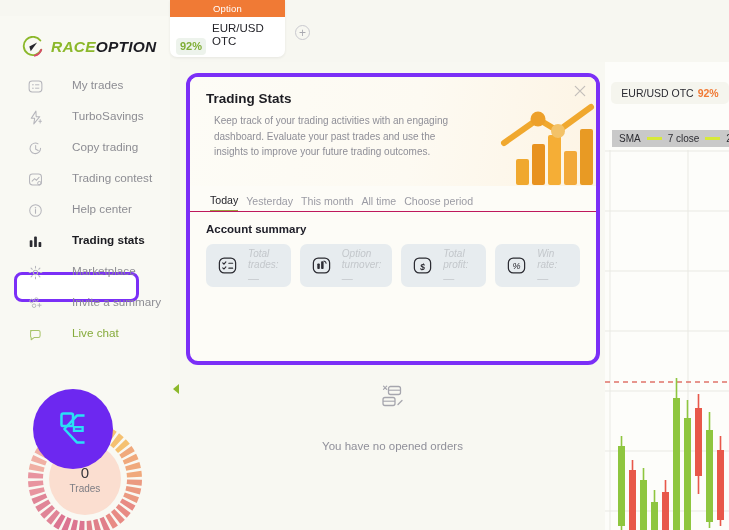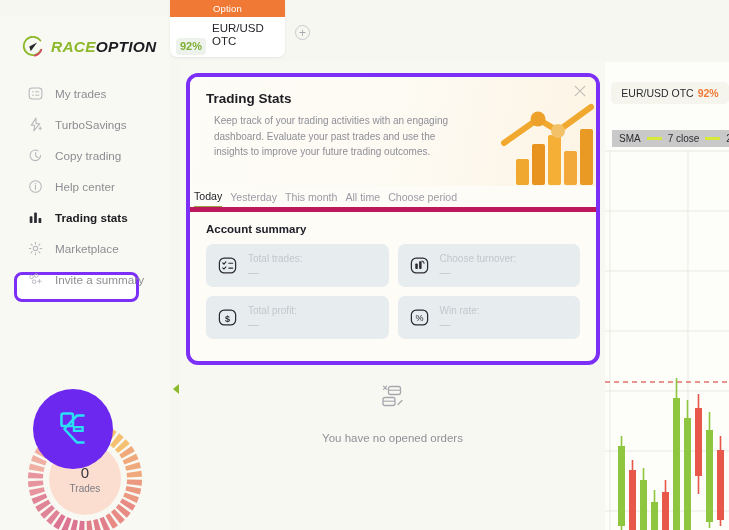--- a/index.html
+++ b/index.html
@@ -17,21 +17,21 @@
     background: #f9f9f3; z-index: 5;
   }
   #logo-wrap { position: absolute; left: 22px; top: 20px; display: flex; align-items: center; gap: 7px; }
   .logo-mark { width: 22px; height: 22px; position: relative; }
   .logo-text { font-size: 15.5px; font-weight: bold; font-style: italic; letter-spacing: .2px; }
   .logo-race { color: #8cb82b; }
   .logo-option { color: #1c1c22; }
 
   #nav { position: absolute; left: 0; top: 62px; width: 170px; }
   .nav-item {
-    display: flex; align-items: center; gap: 11px;
+    display: flex; gap: 28px;
     height: 31px; padding-left: 27px; margin-bottom: 0px;
     color: #8d8d93; font-size: 11.7px; cursor: pointer;
     position: relative;
   }
   .nav-item .nv-ico { width: 17px; height: 17px; flex: 0 0 17px; display: block; }
   .nav-item.active { color: #1b1b20; font-weight: 600; }
   .nav-item.chat { color: #86ab3c; }
   #nav-highlight {
     position: absolute; left: 14px; top: 194px; width: 125px; height: 30px;
     border: 3px solid #7b2ff7; border-radius: 8px; background: #ffffff;
@@ -83,21 +83,21 @@
   }
 
   
   #workspace {
     position: absolute; left: 180px; top: 62px; width: 425px; height: 468px;
     background: #f8f8f2;
   }
   #empty-orders {
     position: absolute; left: 0; right: 0; top: 322px; text-align: center;
   }
-  #empty-orders .eo-label { font-size: 11.5px; color: #90909a; margin-top: 14px; }
+  #empty-orders .eo-label { font-size: 11.5px; color: #90909a; margin-top: 22px; }
 
   
   #modal {
     position: absolute; left: 186px; top: 73px; width: 414px; height: 292px;
     border: 4px solid #7b2ff7; border-radius: 12px; background: #fdfcf7;
     overflow: hidden; z-index: 20;
   }
   #modal-top {
     position: relative; height: 109px;
     background: linear-gradient(100deg,#fdfcf6 0%,#fdfaf2 55%,#fdf4e4 100%);
@@ -109,28 +109,29 @@
     width: 253px;
     margin-left: 8px;
   }
   #modal-illus { position: absolute; right: 0px; top: 22px; width: 100px; height: 86px; }
   #modal-close {
     position: absolute; right: 8px; top: 6px; width: 16px; height: 16px;
     cursor: pointer; opacity: .45;
   }
   #period-tabs {
     display: flex; align-items: flex-end; gap: 8px;
-    padding: 0 4px; height: 26px; border-bottom: 5px solid #be185d;
+    padding: 0 20px; height: 26px; border-bottom: 1px solid #be185d;
   }
   .ptab { font-size: 10.6px; color: #9b9ba4; cursor: pointer; padding-bottom: 4px; }
   .ptab.active { color: #24242b; border-bottom: 1.5px solid #9aa03f; }
   #acct-title { font-size: 11.5px; color: #20202a; font-weight: 600; padding: 11px 16px 0 16px; }
   #stat-grid {
-    display: grid; grid-template-columns: 1fr 1fr; gap: 9px;
+    display: grid; grid-template-columns: 1fr 1fr 1fr 1fr; gap: 9px;
     padding: 9px 16px 0 16px;
+    font-style: italic;
   }
   .stat-card {
     display: flex; align-items: center; gap: 10px;
     background: #e7ecef; border-radius: 7px; height: 43px; padding: 0 11px;
   }
   .stat-ico { width: 21px; height: 21px; flex: 0 0 21px; }
   .stat-label { font-size: 10px; color: #c3c7cb; line-height: 1.1; }
   .stat-value { font-size: 11px; color: #c3c7cb; margin-top: 2px; }
 
   
@@ -204,20 +205,30 @@
       <div class="nav-item">
         <span class="nv-ico">
           <svg viewBox="0 0 20 20" width="17" height="17">
               <path d="M13 4.5a6.2 6.2 0 1 0 3 5.3" fill="none" stroke="#b5b5bb" stroke-width="1.2" stroke-linecap="round"></path>
               <path d="M10.2 6.5v4.2l3 1.6" fill="none" stroke="#b5b5bb" stroke-width="1.2" stroke-linecap="round"></path>
             </svg>
         </span>
         <span>Copy trading</span>
       </div>
 
+      <div class="nav-item">
+        <span class="nv-ico">
+          <svg viewBox="0 0 20 20" width="17" height="17">
+              <rect x="3" y="3.5" width="14" height="13" rx="3.5" fill="none" stroke="#b5b5bb" stroke-width="1.2"></rect>
+              <path d="M6 12l3-3 2 2 3.2-3.6" fill="none" stroke="#b5b5bb" stroke-width="1.2" stroke-linecap="round"></path>
+              <circle cx="14.6" cy="14.4" r="2.1" fill="none" stroke="#b5b5bb" stroke-width="1.1"></circle>
+            </svg>
+        </span>
+        <span>Trading contest</span>
+      </div>
 
 
       <div class="nav-item">
         <span class="nv-ico">
           <svg viewBox="0 0 20 20" width="17" height="17">
               <circle cx="10" cy="10" r="6.8" fill="none" stroke="#b5b5bb" stroke-width="1.2"></circle>
               <path d="M10 9v4.3" stroke="#b5b5bb" stroke-width="1.3" stroke-linecap="round"></path>
               <circle cx="10" cy="6.8" r=".85" fill="#b5b5bb"></circle>
             </svg>
         </span>
@@ -250,20 +261,28 @@
           <svg viewBox="0 0 20 20" width="17" height="17">
               <circle cx="5.4" cy="7" r="2.1" fill="none" stroke="#b5b5bb" stroke-width="1.1"></circle>
               <circle cx="11" cy="5.4" r="2.1" fill="none" stroke="#b5b5bb" stroke-width="1.1"></circle>
               <circle cx="8.3" cy="12.6" r="2.1" fill="none" stroke="#b5b5bb" stroke-width="1.1"></circle>
               <path d="M14.6 10v4M12.6 12h4" stroke="#b5b5bb" stroke-width="1.1" stroke-linecap="round"></path>
             </svg>
         </span>
         <span>Invite a summary</span>
       </div>
 
+      <div class="nav-item chat">
+        <span class="nv-ico">
+          <svg viewBox="0 0 20 20" width="17" height="17">
+              <path d="M4.2 5.2h9.2a2 2 0 0 1 2 2v4.4a2 2 0 0 1-2 2H8.3l-3.4 2.6v-2.6a2 2 0 0 1-.7-1.5V7.2a2 2 0 0 1 2-2z" fill="none" stroke="#a8c46a" stroke-width="1.2" stroke-linejoin="round"></path>
+            </svg>
+        </span>
+        <span>Live chat</span>
+      </div>
     </div>
 
     <div id="donut-wrap">
       <svg viewBox="0 0 118 118" width="118" height="118">
         <g id="donut-ticks">
             <path d="M59.5039879040871 17.003023963712174 L59.6839835841182 2.0041039507522385 A57 57 0 0 1 65.75648368507032 2.4018557882559364 L63.9784616626834 17.296104265030692 A42 42 0 0 0 59.5039879040871 17.003023963712174 Z" fill="#f6cf7a"></path>
             <path d="M66.06755745621189 17.59891750686772 L68.5916851191447 2.812816616463337 A57 57 0 0 1 74.52720057119926 4.155619773565228 L70.44109515772577 18.588351412100693 A42 42 0 0 0 66.06755745621189 17.59891750686772 Z" fill="#f6cf7a"></path>
             <path d="M72.45710028788632 19.214243103319376 L77.26320753356 5.0050442116477285 A57 57 0 0 1 82.91558624744101 7.259834418111772 L76.62201091916705 20.875667465977095 A42 42 0 0 0 72.45710028788632 19.214243103319376 Z" fill="#f5c171"></path>
             <path d="M78.5152846489177 21.809226075924194 L85.48502916638832 8.526806817325692 A57 57 0 0 1 90.71509081899055 11.638063655049102 L82.36901428767725 24.101731114246704 A42 42 0 0 0 78.5152846489177 21.809226075924194 Z" fill="#f5c171"></path>
             <path d="M84.09293793437627 25.31996933164192 L93.05470148236779 13.29138695008546 A57 57 0 0 1 97.73366459822472 17.182500950054028 L87.54059496711295 28.187105963197705 A42 42 0 0 0 84.09293793437627 25.31996933164192 Z" fill="#f5c171"></path>
@@ -397,21 +416,21 @@
       <div class="stat-card">
         <span class="stat-ico">
           <svg viewBox="0 0 22 22" width="21" height="21">
               <rect x="2.5" y="3.2" width="17" height="15.6" rx="5" fill="none" stroke="#2c2c33" stroke-width="1.3"></rect>
               <rect x="6.6" y="9" width="2.6" height="5.6" rx=".8" fill="#2c2c33"></rect>
               <rect x="10.6" y="6.6" width="2.6" height="8" rx=".8" fill="#2c2c33"></rect>
               <path d="M13.5 6.4c1.6.4 2.3 1.3 2.3 2.3" fill="none" stroke="#2c2c33" stroke-width="1.1" stroke-linecap="round"></path>
             </svg>
         </span>
         <span>
-          <div class="stat-label">Choose turnover:</div>
+          <div class="stat-label">Option turnover:</div>
           <div class="stat-value">—</div>
         </span>
       </div>
 
       <div class="stat-card">
         <span class="stat-ico">
           <svg viewBox="0 0 22 22" width="21" height="21">
               <rect x="2.5" y="3.2" width="17" height="15.6" rx="5" fill="none" stroke="#2c2c33" stroke-width="1.3"></rect>
               <text x="11" y="15.2" font-family="Liberation Sans, sans-serif" font-size="9.5" font-weight="bold" text-anchor="middle" fill="#2c2c33">$</text>
             </svg>

